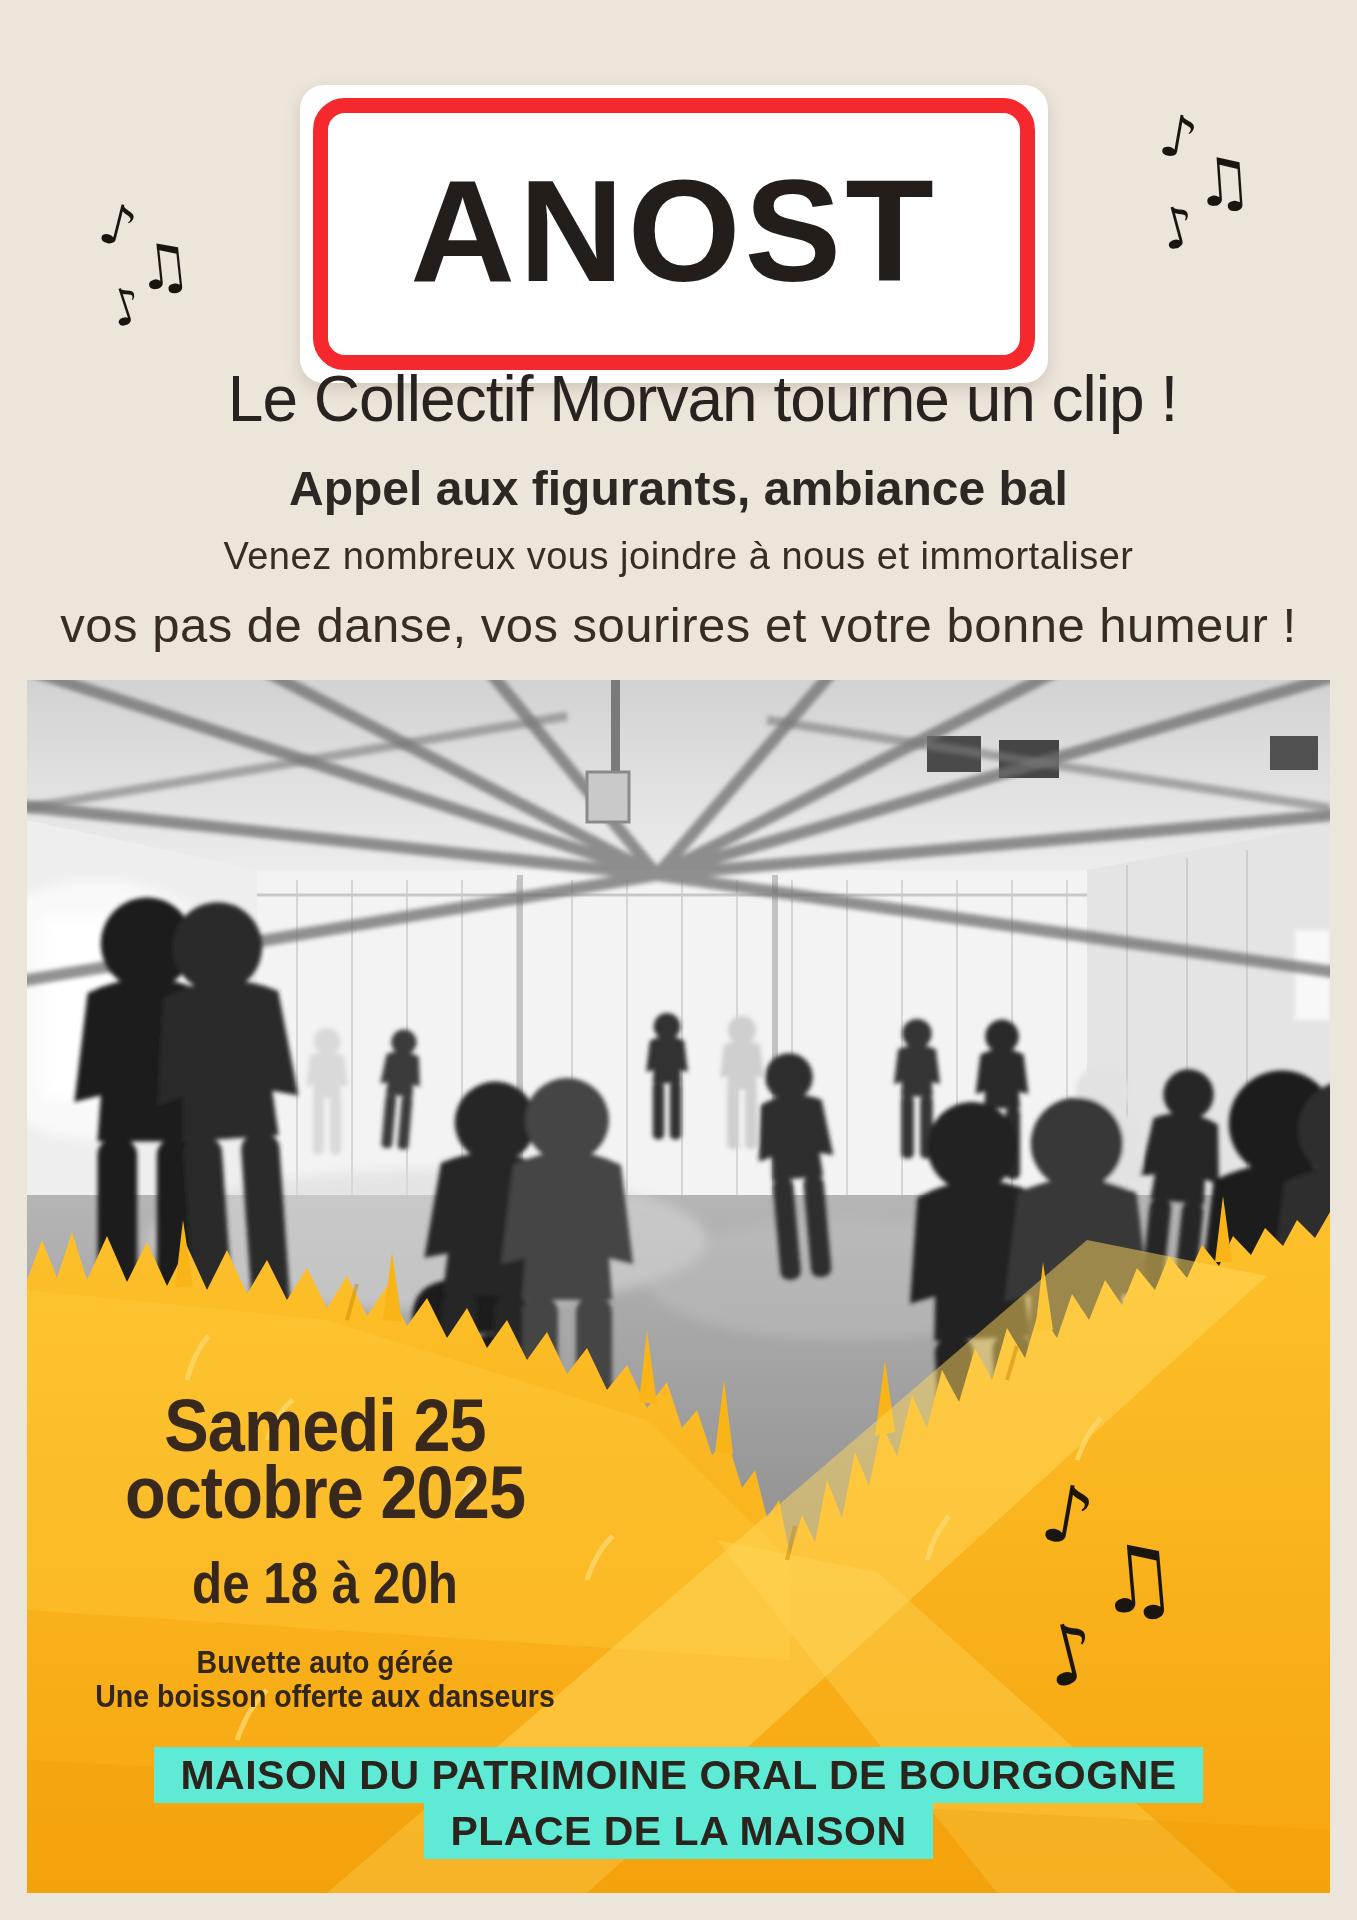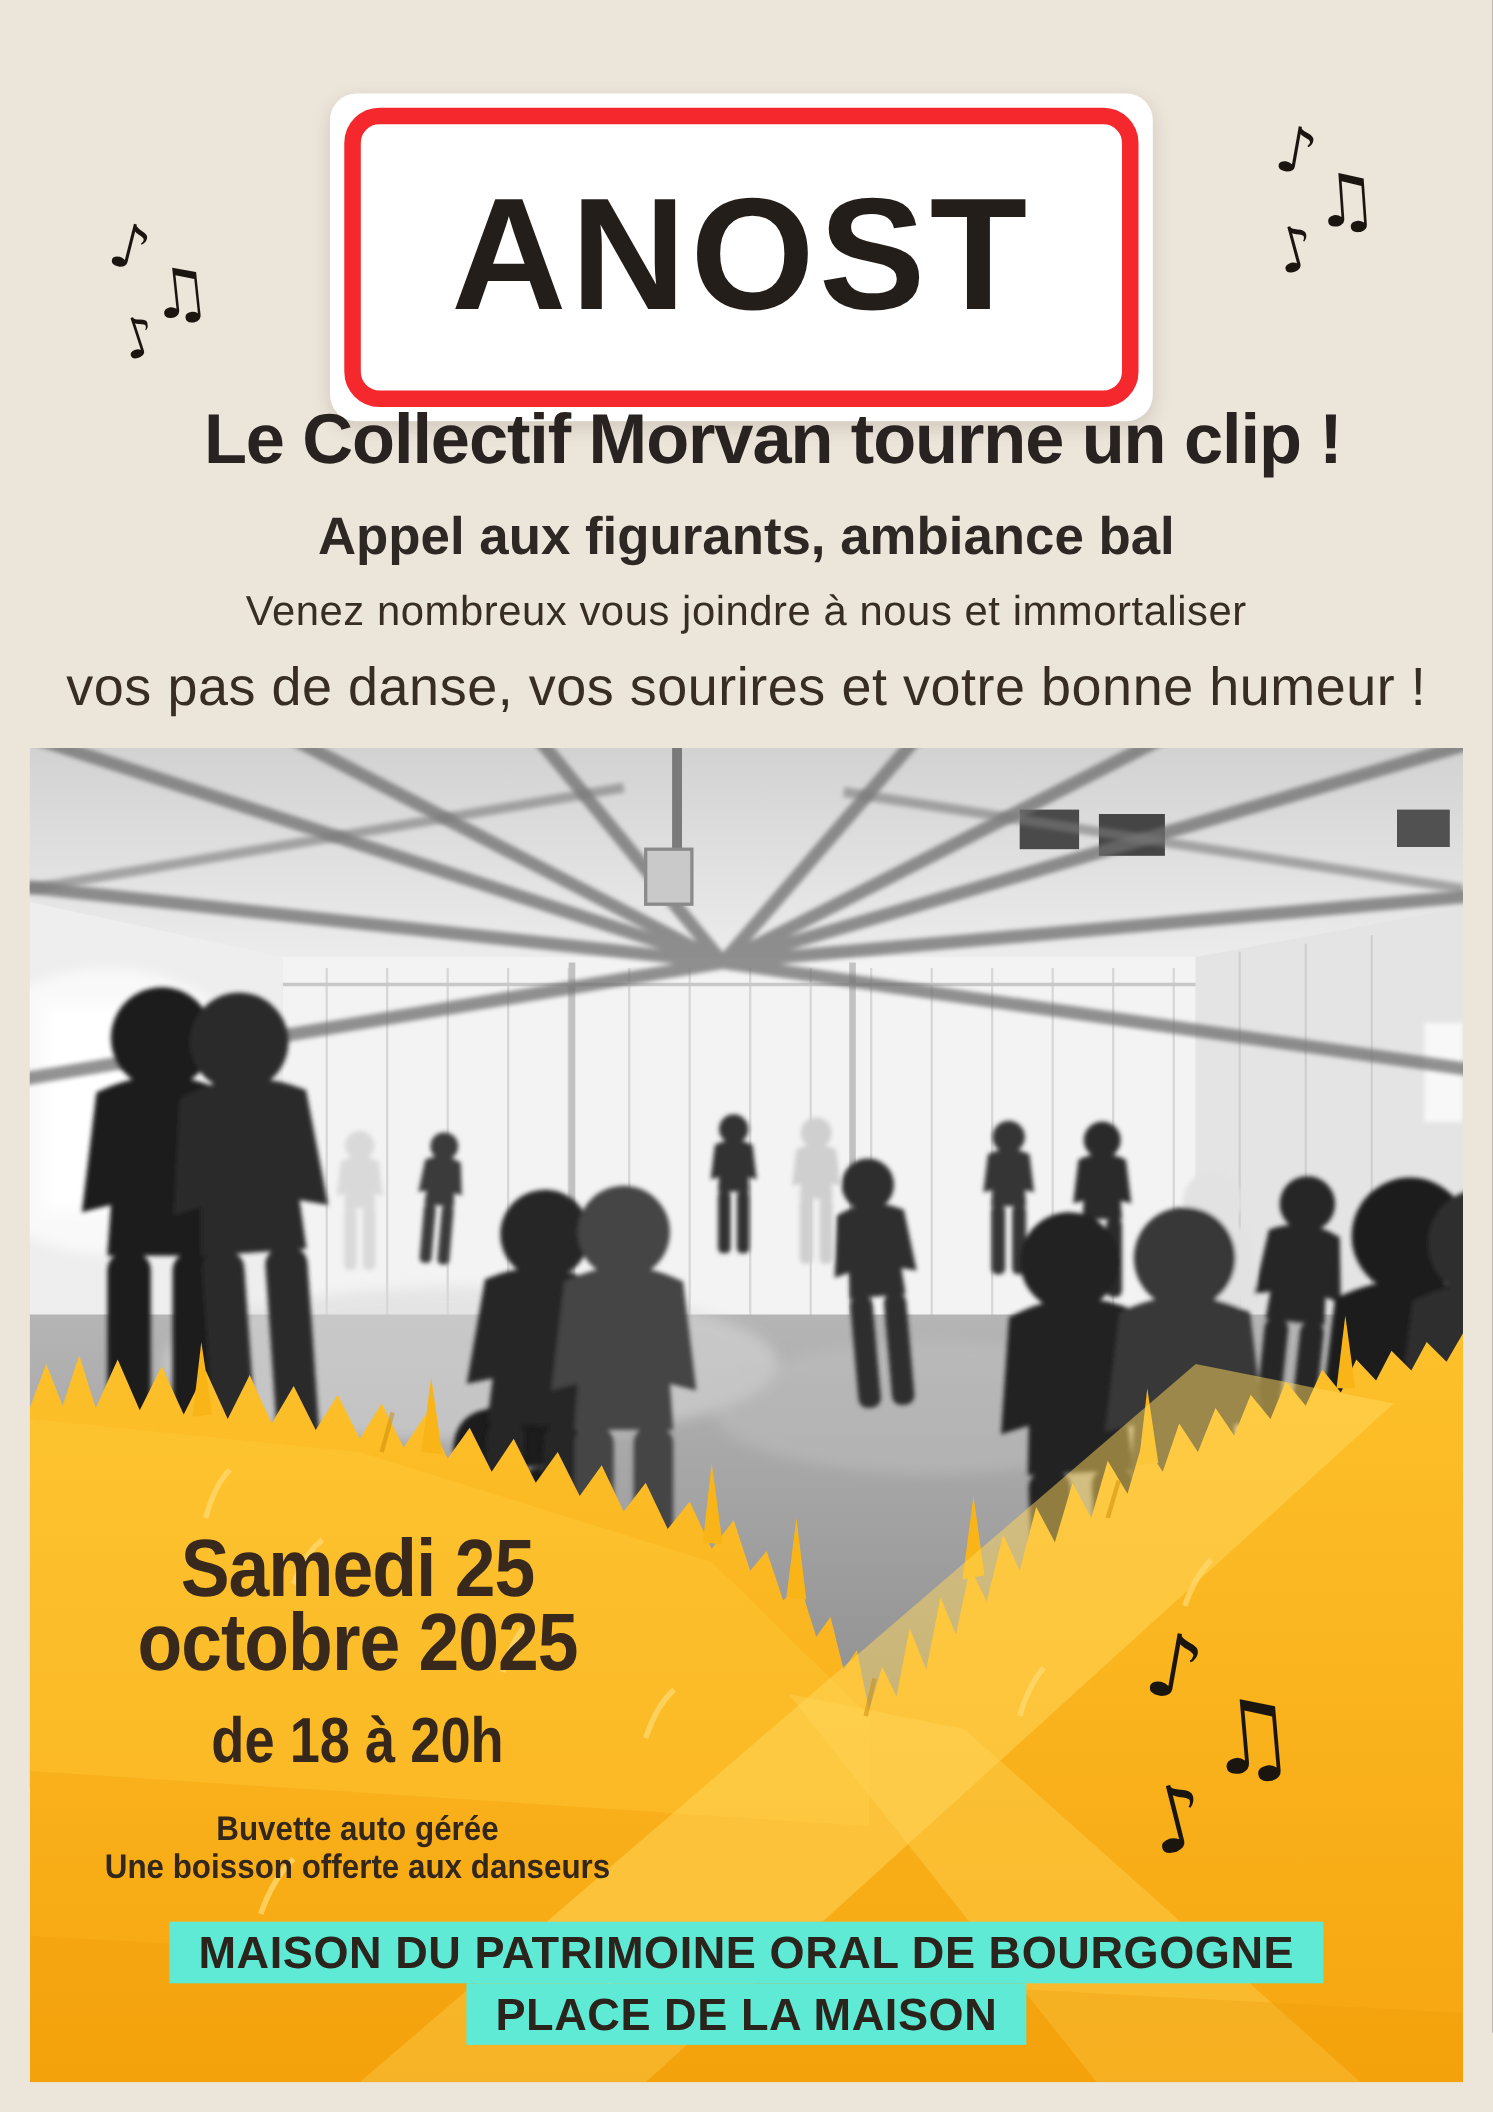--- a/index.html
+++ b/index.html
@@ -24,21 +24,21 @@
     font-size:145px;font-weight:bold;letter-spacing:4px;
     color:#241e1b;line-height:1;padding-bottom:6px;
   }
   
   .note{
     position:absolute;z-index:4;color:#1b1510;
     font-family:"DejaVu Sans",sans-serif;line-height:1;
   }
   
   .t-center{position:absolute;left:0;right:0;text-align:center;z-index:3;}
-  .title{top:362px;font-size:64px;font-weight:bold;letter-spacing:-1px;color:#282220;margin-left:48px;}
+  .title{top:362px;font-size:64px;font-weight:normal;letter-spacing:-1px;color:#282220;margin-left:48px;}
   .subtitle{top:461px;font-size:48px;font-weight:bold;color:#2e2824;}
   .bodyline1{top:535px;font-size:38px;font-weight:normal;color:#372d23;letter-spacing:.5px;}
   .bodyline2{top:597px;font-size:49px;font-weight:normal;color:#372d23;letter-spacing:.5px;}
   
   .photo-block{position:absolute;left:27px;top:680px;width:1303px;height:1213px;z-index:1;}
   
   .date-block{
     position:absolute;left:8px;top:1392px;width:634px;text-align:center;z-index:5;
     font-weight:bold;color:#38291c;font-size:74px;line-height:67px;letter-spacing:-1px;
     transform:scaleX(.9);transform-origin:50% 50%;

